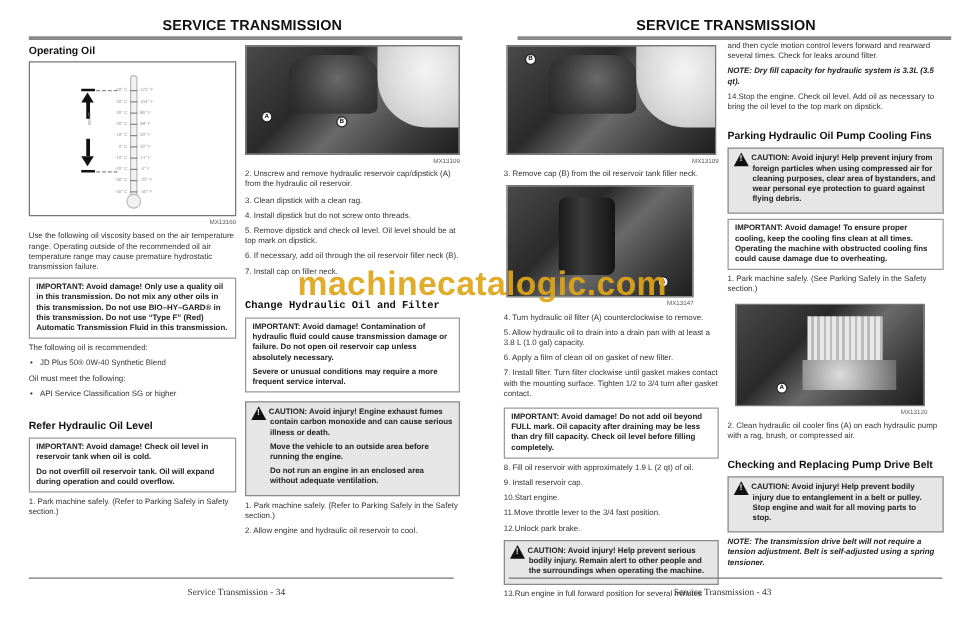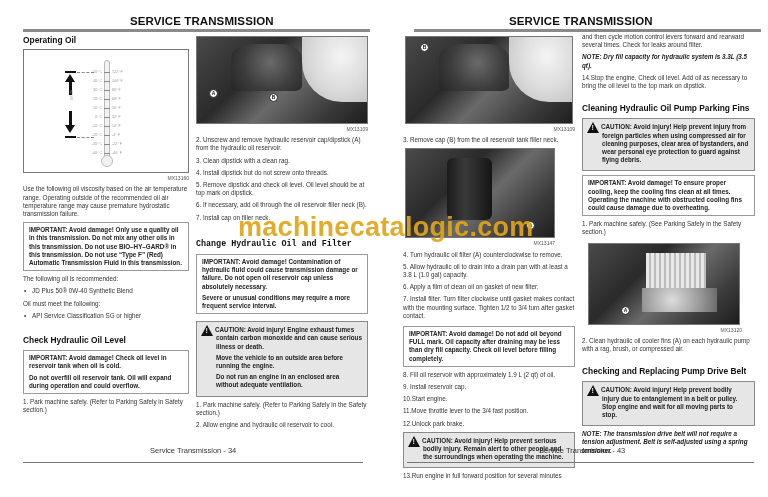--- a/index.html
+++ b/index.html
@@ -13,21 +13,21 @@
   .page-title { position: absolute; top: 15px; font-weight: bold; font-size: 11.5px; letter-spacing: 0.1px; color: #111; }
   .page.left .page-title { left: 130px; }
   .page.right .page-title { left: 125px; }
   .header-rule { position: absolute; top: 29px; height: 3px; background: #8a8a8a; }
   .page.left .header-rule { left: 23px; width: 347px; }
   .page.right .header-rule { left: 30px; width: 347px; }
 
   .footer-rule { position: absolute; top: 462px; height: 1px; background: #777; }
   .page.left .footer-rule { left: 23px; width: 340px; }
   .page.right .footer-rule { left: 23px; width: 347px; }
-  .footer-text { position: absolute; top: 446px; font-size: 7.5px; color: #333; }
+  .footer-text { position: absolute; top: 469px; font-size: 7.5px; color: #333; font-family: Liberation Serif, serif; }
   .page.left .footer-text { left: 150px; }
   .page.right .footer-text { left: 155px; }
 
   .col { position: absolute; font-size: 6.3px; line-height: 8.2px; color: #333; }
   .col p { margin-bottom: 4px; }
   .col .bullet { padding-left: 9px; position: relative; margin-bottom: 4px; }
   .col .bullet::before { content: "•"; position: absolute; left: 1px; }
   h2 { font-size: 8.4px; font-weight: bold; color: #111; margin-bottom: 6px; }
   .note { font-style: italic; font-weight: bold; color: #222; }
 
@@ -143,21 +143,21 @@
     </div>
     <div class="fig-id">MX13160</div>
     <p>Use the following oil viscosity based on the air temperature range. Operating outside of the recommended oil air temperature range may cause premature hydrostatic transmission failure.</p>
     <div class="imp-box">
       <p>IMPORTANT: Avoid damage! Only use a quality oil in this transmission. Do not mix any other oils in this transmission. Do not use BIO–HY–GARD® in this transmission. Do not use “Type F” (Red) Automatic Transmission Fluid in this transmission.</p>
     </div>
     <p>The following oil is recommended:</p>
     <div class="bullet">JD Plus 50® 0W-40 Synthetic Blend</div>
     <p>Oil must meet the following:</p>
     <div class="bullet">API Service Classification SG or higher</div>
-    <h2 style="margin-top:16px;">Check Hydraulic Oil Level</h2>
+    <h2 style="margin-top:16px;">Refer Hydraulic Oil Level</h2>
     <div class="imp-box">
       <p>IMPORTANT: Avoid damage! Check oil level in reservoir tank when oil is cold.</p>
       <p>Do not overfill oil reservoir tank. Oil will expand during operation and could overflow.</p>
     </div>
     <p>1.  Park machine safely. (Refer to Parking Safely in Safety section.)</p>
   </div>
 
   <div class="col" style="left:196px; top:36px; width:172px;">
     <div class="figure photo" style="height:88px;">
       <div class="engine"></div>
@@ -228,21 +228,21 @@
           <p>CAUTION: Avoid injury! Help prevent serious bodily injury. Remain alert to other people and the surroundings when operating the machine.</p>
         </div>
     </div>
     <p>13.Run engine in full forward position for several minutes</p>
   </div>
 
   <div class="col" style="left:198px; top:33px; width:173px;">
     <p>and then cycle motion control levers forward and rearward several times. Check for leaks around filter.</p>
     <p class="note">NOTE: Dry fill capacity for hydraulic system is 3.3L (3.5 qt).</p>
     <p>14.Stop the engine. Check oil level. Add oil as necessary to bring the oil level to the top mark on dipstick.</p>
-    <h2 style="margin-top:14px;">Cleaning Hydraulic Oil Pump Parking Fins</h2>
+    <h2 style="margin-top:14px;">Parking Hydraulic Oil Pump Cooling Fins</h2>
     <div class="caution-box">
       <span class="warn"></span>
       <div class="ctext">
           <p>CAUTION: Avoid injury! Help prevent injury from foreign particles when using compressed air for cleaning purposes, clear area of bystanders, and wear personal eye protection to guard against flying debris.</p>
         </div>
     </div>
     <div class="imp-box">
       <p>IMPORTANT: Avoid damage! To ensure proper cooling, keep the cooling fins clean at all times. Operating the machine with obstructed cooling fins could cause damage due to overheating.</p>
     </div>
     <p>1.  Park machine safely. (See Parking Safely in the Safety section.)</p>

